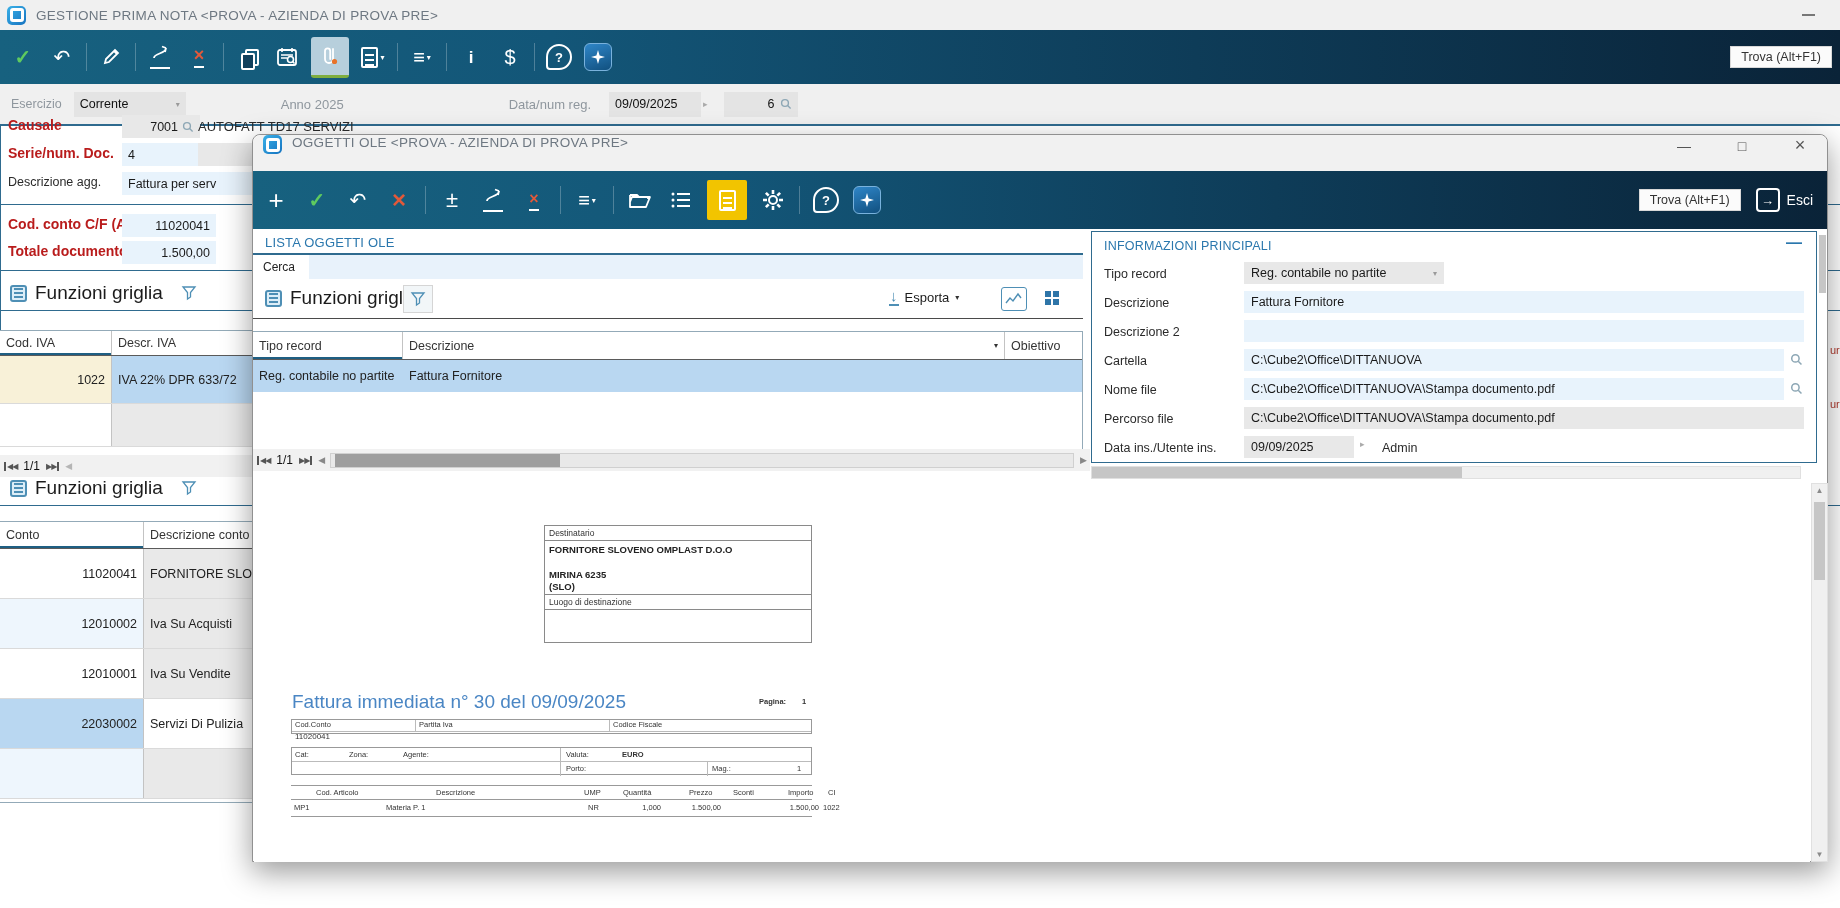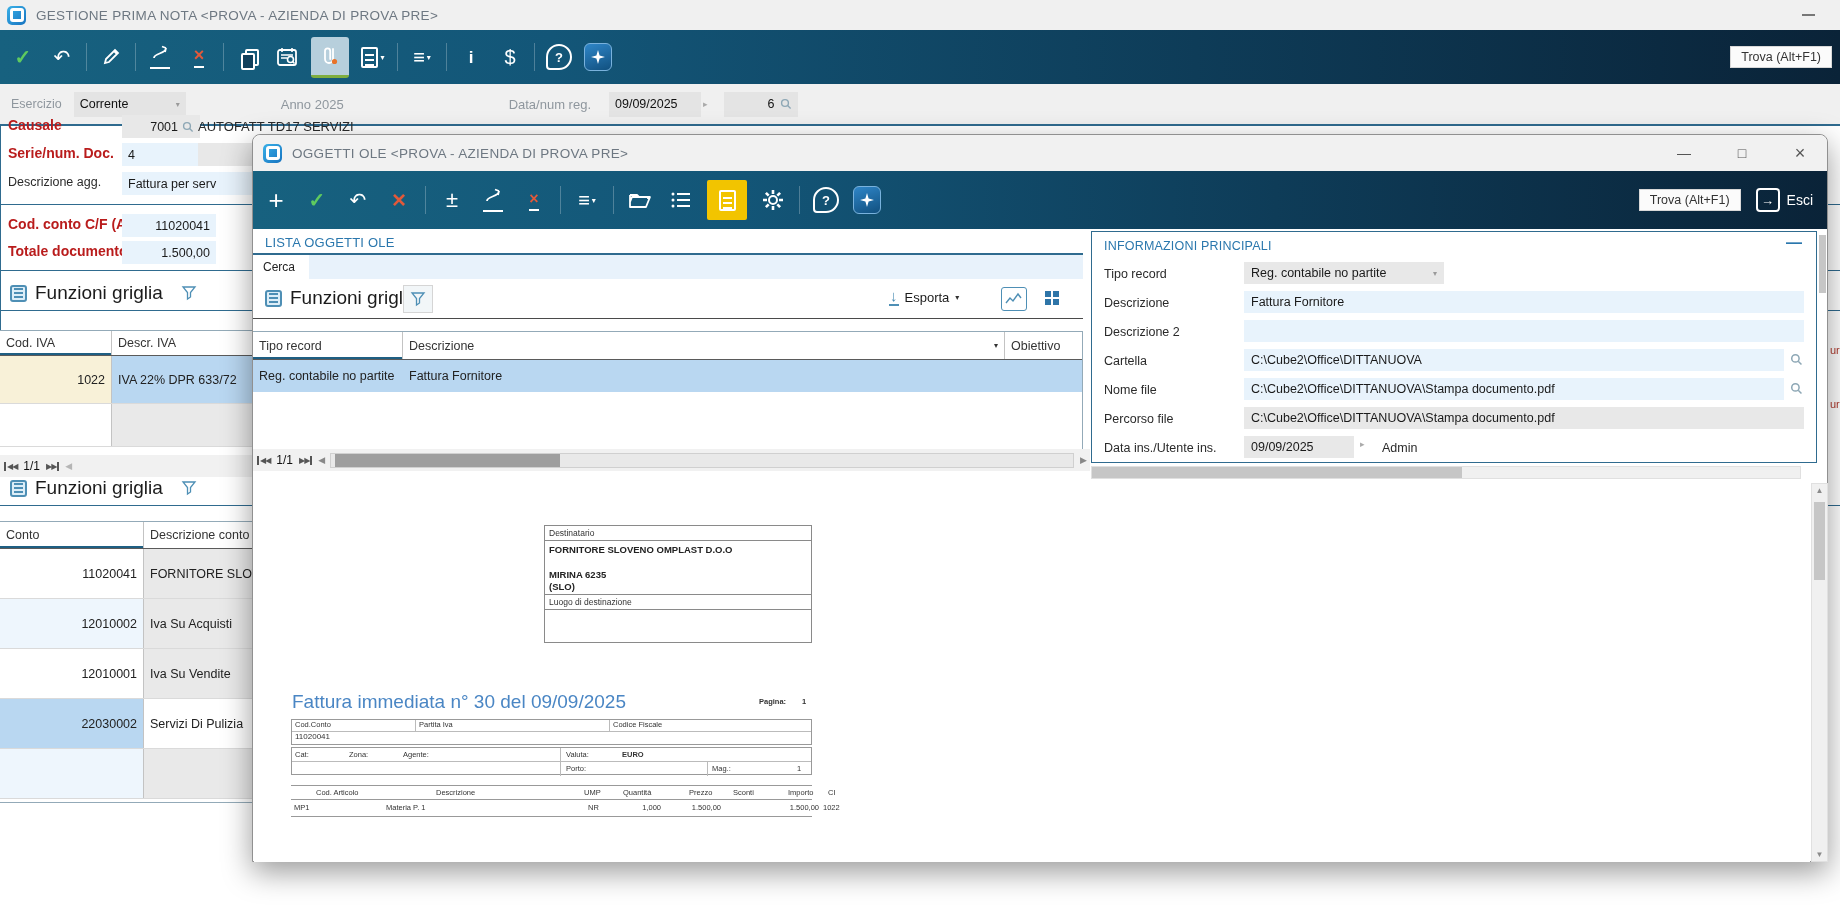--- a/index.html
+++ b/index.html
@@ -63,21 +63,21 @@
   .pag{background:#f1f1f1;display:flex;align-items:center;font-size:11px;color:#444;gap:6px;padding:0 4px;}
   .pbtn{font-size:8px;letter-spacing:-1px;color:#555;display:flex;align-items:center;}
   .pbar-l{border-left:2px solid #555;padding-left:1px;}
   .pbar-r{border-right:2px solid #555;padding-right:1px;}
   .pnum{font-size:12px;color:#111;}
   .track{background:#e9e9e9;position:relative;height:13px;border:1px solid #d0d0d0;}
   .thumb{position:absolute;top:0;height:100%;background:#9e9e9e;}
   
   .dialog{left:252px;top:134px;width:1576px;height:728px;background:#fff;border:1px solid #909090;
     border-radius:8px 8px 0 0;box-shadow:0 10px 30px rgba(0,0,0,.4);box-sizing:border-box;}
-  .dtitle{left:0;top:0;width:100%;height:36px;background:#f1f1f1;border-radius:8px 8px 0 0;display:flex;align-items:center;}
+  .dtitle{left:0;top:0;width:100%;height:36px;background:#f1f1f1;border-radius:8px 8px 0 0;display:flex;align-items:flex-start;}
   .dwb{width:30px;text-align:center;color:#555;font-size:14px;}
   .sec-title{color:#2a77ad;font-size:13px;letter-spacing:.2px;}
   .cerca-row{background:#e8f2fb;display:flex;align-items:stretch;font-size:12px;color:#222;}
   .cerca-tab{background:#fff;display:flex;align-items:center;padding:0 14px 0 10px;}
   .fgicon{width:17px;height:17px;border:2px solid #4e8fb5;border-radius:3px;background:#ddeef8;
     display:flex;flex-direction:column;justify-content:space-evenly;padding:0 2px;box-sizing:border-box;}
   .fgicon i{display:block;height:2px;background:#4e8fb5;}
   .funnelbox{width:28px;height:26px;border:1px solid #d5d5d5;background:#f2f6f8;display:flex;align-items:center;justify-content:center;}
   .esporta{display:flex;align-items:center;gap:6px;font-size:13px;color:#1b1b1b;}
   .dl-arrow{color:#4e8fb5;font-size:15px;border-bottom:2px solid #4e8fb5;line-height:1;padding:0 1px 1px;}
@@ -541,21 +541,21 @@
         <div class="pv-b" style="margin:4px 0 0 4px;">FORNITORE SLOVENO OMPLAST D.O.O</div>
         <div class="pv-b" style="margin:14px 0 0 4px;">MIRINA 6235</div>
         <div class="pv-b" style="margin:1px 0 0 4px;">(SLO)</div>
         <div class="pv-lblrow" style="margin-top:2px;">Luogo di destinazione</div>
       </div>
 
       <div class="r pv-h1" style="left:38px;top:208px;">Fattura immediata n° 30 del 09/09/2025</div>
       <div class="r pv-s" style="left:505px;top:214px;font-weight:bold;">Pagina:</div>
       <div class="r pv-s" style="left:548px;top:214px;font-weight:bold;">1</div>
 
-      <div class="r pv-table" style="left:37px;top:236px;width:521px;height:26px;">
+      <div class="r pv-table" style="left:37px;top:236px;width:521px;height:15px;">
         <div style="display:flex;border-bottom:1px solid #bbb;height:11px;">
           <span class="pv-s" style="width:120px;padding-left:3px;border-right:1px solid #bbb;">Cod.Conto</span>
           <span class="pv-s" style="width:190px;padding-left:3px;border-right:1px solid #bbb;">Partita Iva</span>
           <span class="pv-s" style="flex:1;padding-left:3px;">Codice Fiscale</span>
         </div>
         <div style="display:flex;height:13px;">
           <span class="pv-s" style="width:120px;padding-left:3px;font-size:8px;">11020041</span>
         </div>
       </div>
 

